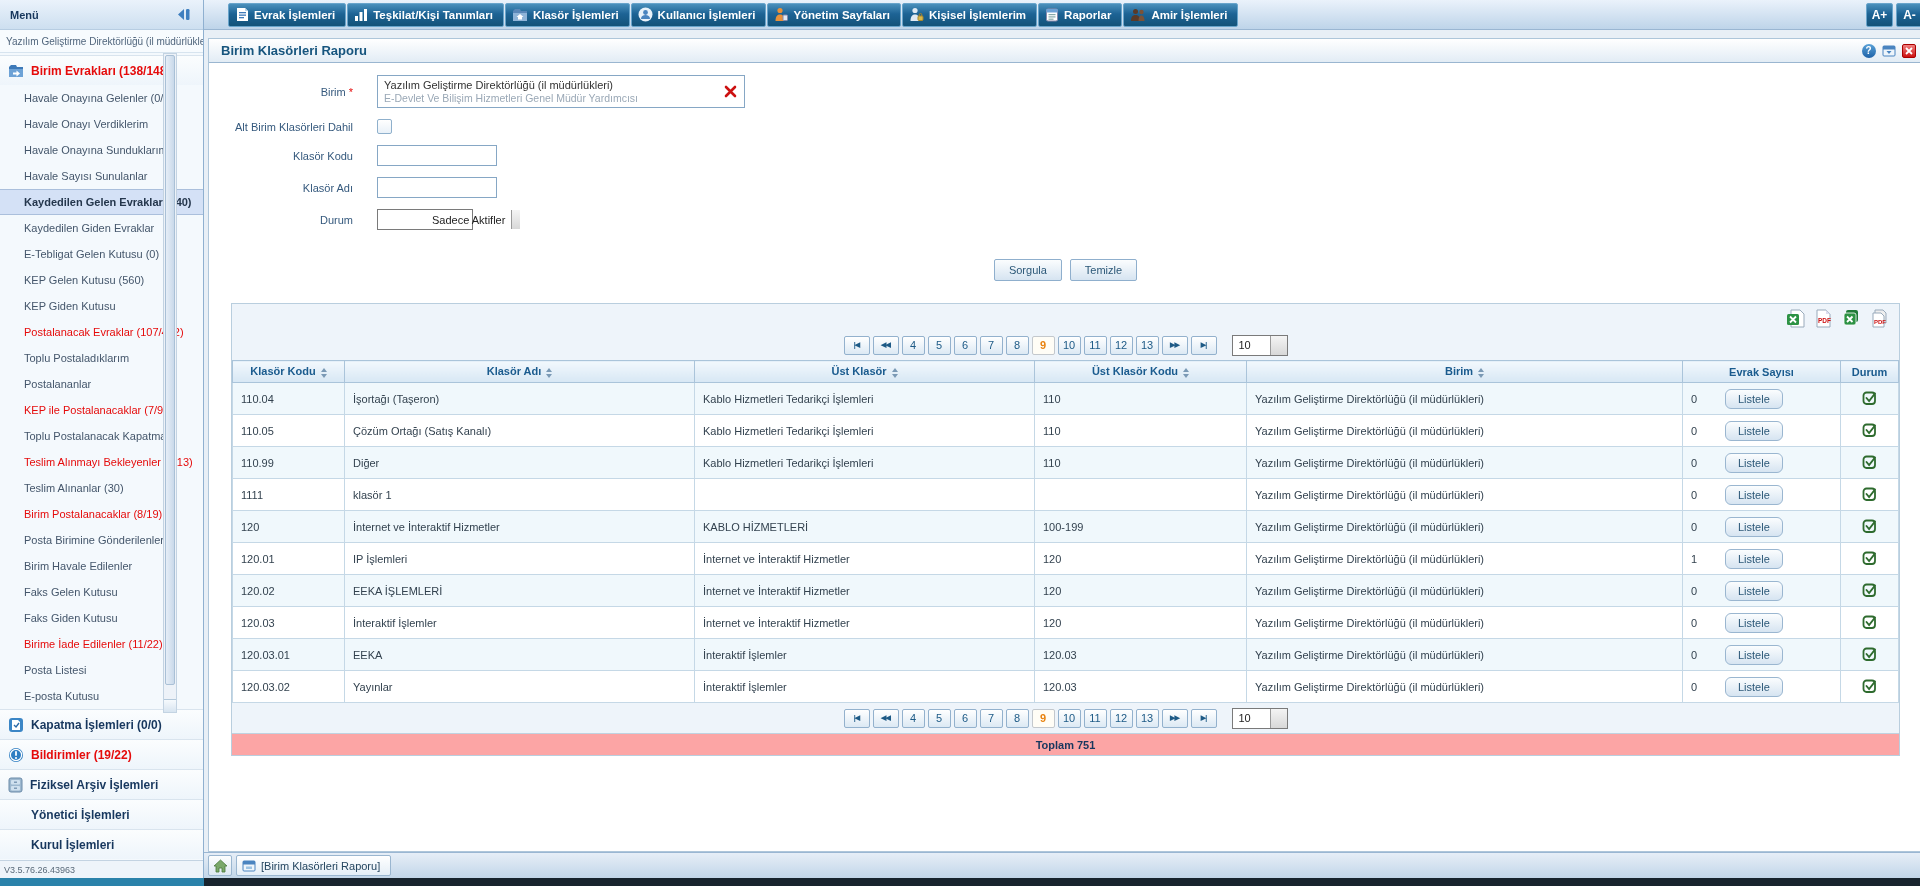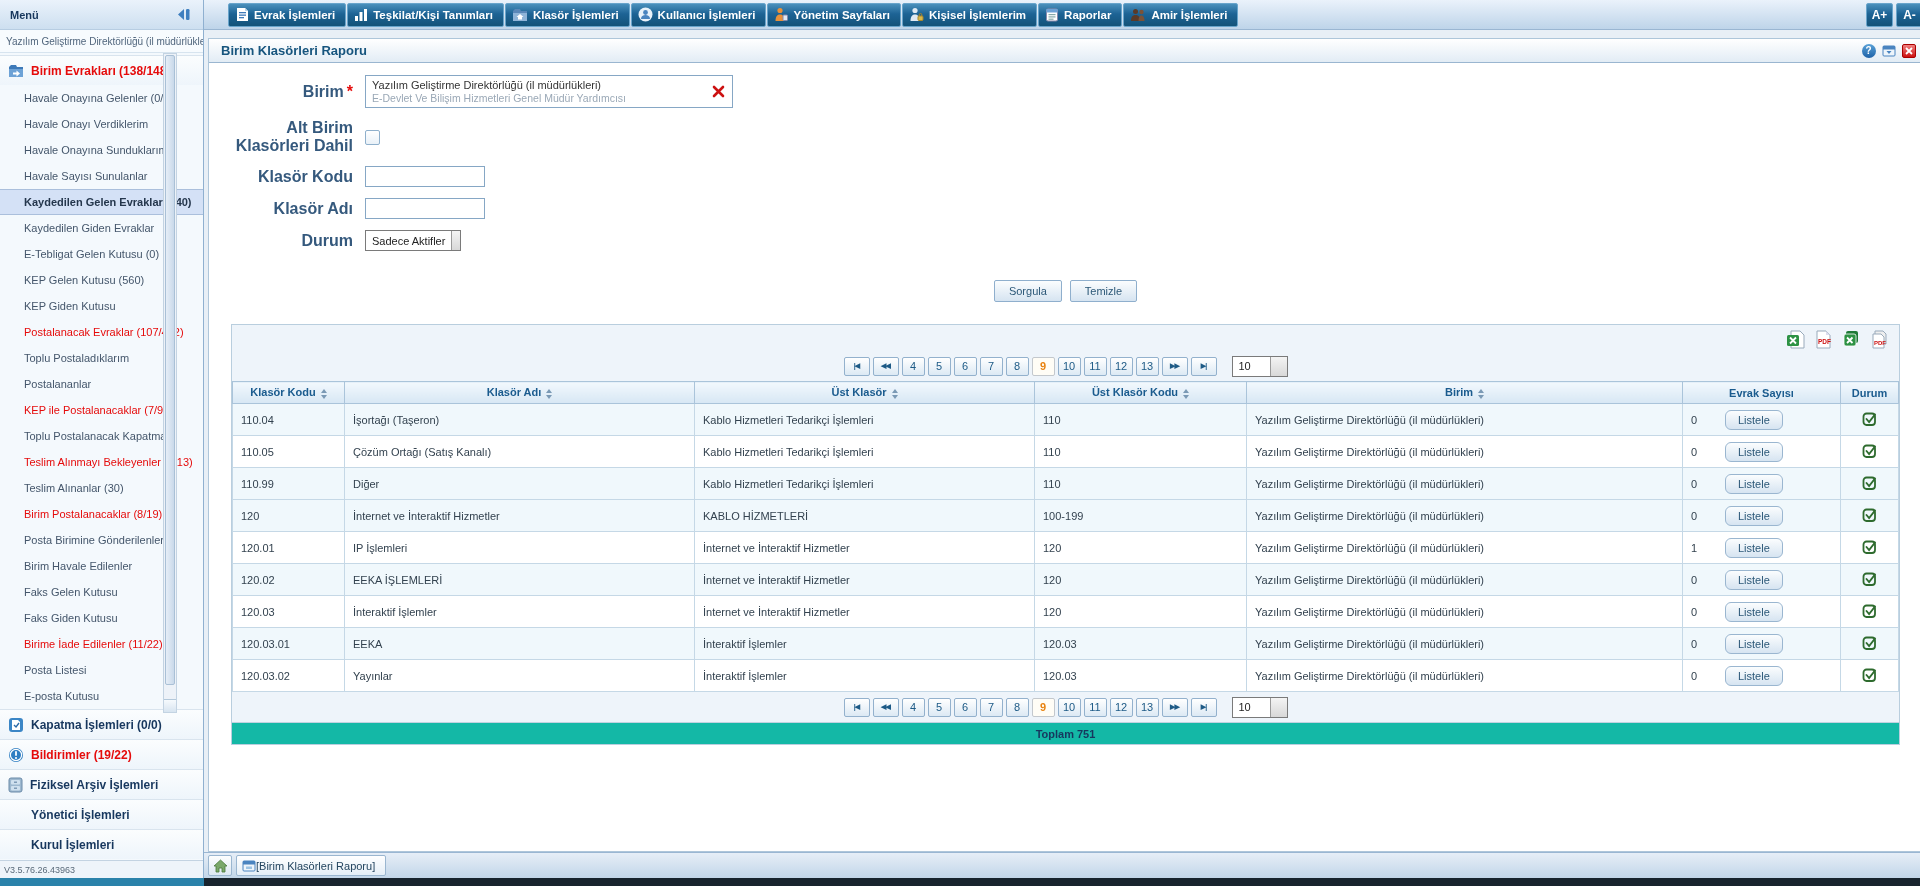--- a/index.html
+++ b/index.html
@@ -41,33 +41,33 @@
   .panel-header { height:24px; background:linear-gradient(#ffffff,#e2ecf5); border-bottom:1px solid #9ab6d0; display:flex; align-items:center; justify-content:space-between; padding:0 6px 0 12px; }
   .panel-title { font-size:13px; font-weight:bold; color:#17557e; }
   .panel-header-icons { display:flex; align-items:center; gap:5px; }
   .ph-icon { width:15px; height:15px; display:flex; align-items:center; justify-content:center; cursor:pointer; }
   .help-badge { width:14px; height:14px; border-radius:50%; background:linear-gradient(#5aa2d8,#1e62a8); color:#fff; font-size:10px; font-weight:bold; display:flex; align-items:center; justify-content:center; }
   .close-badge { width:14px; height:14px; border-radius:2px; background:linear-gradient(#f08080,#cc1111); border:1px solid #a00; display:flex; align-items:center; justify-content:center; }
 
   
   .form-area { padding:12px 22px 0 22px; }
   .form-row { display:flex; align-items:center; margin-bottom:11px; }
-  .form-label { width:122px; text-align:right; font-size:16px; font-weight:bold; color:#35597d; margin-right:12px; flex:none; }
+  .form-label { width:122px; text-align:right; font-size:11px; font-weight:normal; color:#35597d; margin-right:24px; flex:none; }
   .req { color:#e50b0b; margin-left:3px; }
   .birim-box { width:368px; height:33px; border:1px solid #86a7c5; background:#fff; display:flex; align-items:center; padding:2px 6px; position:relative; }
   .birim-lines { flex:1; overflow:hidden; }
   .birim-line1 { font-size:11px; color:#333; line-height:14px; white-space:nowrap; }
   .birim-line2 { font-size:10.5px; color:#9aa8b6; line-height:13px; white-space:nowrap; }
   .clear-x { width:16px; height:16px; cursor:pointer; flex:none; display:flex; align-items:center; justify-content:center; }
   .checkbox { width:15px; height:15px; border:1px solid #8fb0cc; background:linear-gradient(#ffffff,#e9f1f8); border-radius:2px; cursor:pointer; }
   .text-input { width:120px; height:21px; border:1px solid #86a7c5; font-size:11px; padding:0 4px; font-family:"Liberation Sans",sans-serif; }
   .select-box { height:21px; border:1px solid #7a7a7a; background:#fff; display:flex; align-items:center; cursor:pointer; }
   .select-box .sel-text { font-size:11px; color:#222; padding:0 6px; flex:1; white-space:nowrap; }
   .select-box .sel-arrow { width:17px; height:100%; border-left:1px solid #9a9a9a; background:linear-gradient(#f4f4f4,#d8d8d8); display:flex; align-items:center; justify-content:center; }
-  .durum-select { width:96px; }
+  .durum-select { width:96px;padding-left:48px; }
 
   .actions-row { display:flex; justify-content:center; gap:8px; margin:18px 0 14px 0; }
   .btn { height:22px; padding:0 14px; background:linear-gradient(#fbfdfe,#d6e4f1); border:1px solid #8fafcd; border-radius:2px; font-size:11px; color:#2c5878; cursor:pointer; font-family:"Liberation Sans",sans-serif; }
 
   
   .grid-box { margin:8px 22px 0 22px; border:1px solid #b9cede; background:#eef4fa; }
   .export-row { height:26px; display:flex; justify-content:flex-end; align-items:center; gap:9px; padding:2px 10px 0 0; }
   .export-icon { width:19px; height:19px; cursor:pointer; display:flex; }
   .pager { height:30px; display:flex; align-items:center; justify-content:center; gap:3px; }
   .pg-btn { min-width:23px; height:19px; padding:0 4px; background:linear-gradient(#ffffff,#dce9f4); border:1px solid #93b1cd; border-radius:2px; color:#1d5a86; font-size:11px; display:flex; align-items:center; justify-content:center; cursor:pointer; }
@@ -81,26 +81,26 @@
   table.grid tr.odd td { background:#f0f8fc; }
   table.grid tr.even td { background:#ffffff; }
   .sort-glyph { display:inline-flex; flex-direction:column; margin-left:5px; vertical-align:middle; }
   .sort-glyph i { display:block; width:0; height:0; border-left:3.5px solid transparent; border-right:3.5px solid transparent; }
   .sort-glyph i.up { border-bottom:4px solid #7a99b5; margin-bottom:2px; }
   .sort-glyph i.down { border-top:4px solid #7a99b5; }
   .evrak-cell { display:flex; align-items:center; }
   .evrak-num { width:34px; font-size:11px; color:#33424f; align-self:flex-start; padding-top:4px; }
   .listele-btn { height:20px; padding:0 12px; background:linear-gradient(#fbfdfe,#d6e4f1); border:1px solid #9ab6d0; border-radius:6px; font-size:11px; color:#2c5878; cursor:pointer; font-family:"Liberation Sans",sans-serif; }
   .durum-cell { text-align:center; }
-  .grid-footer { height:22px; background:#14b8a6; border-top:1px solid #c0d2e0; display:flex; align-items:center; justify-content:center; font-size:11px; font-weight:bold; color:#17375e; }
+  .grid-footer { height:22px; background:#fca5a5; border-top:1px solid #c0d2e0; display:flex; align-items:center; justify-content:center; font-size:11px; font-weight:bold; color:#17375e; }
 
   
   .taskbar { height:26px; background:linear-gradient(#e6eef7,#c2d6e9); border-top:1px solid #9ab6d2; display:flex; align-items:center; padding:0 4px; gap:4px; }
   .home-btn { width:24px; height:21px; background:linear-gradient(#fdfefe,#dce8f3); border:1px solid #9ab6d0; border-radius:2px; display:flex; align-items:center; justify-content:center; cursor:pointer; }
-  .task-tab { height:21px; display:flex; align-items:center; padding:0 10px 0 5px; background:linear-gradient(#ffffff,#e4eef7); border:1px solid #9ab6d0; border-radius:2px; font-size:11px; color:#24455f; cursor:pointer; }
+  .task-tab { height:21px; display:flex; align-items:center; gap:5px; padding:0 10px 0 5px; background:linear-gradient(#ffffff,#e4eef7); border:1px solid #9ab6d0; border-radius:2px; font-size:11px; color:#24455f; cursor:pointer; }
   .bottom-strip { width:1920px; height:8px; display:flex; }
   .bottom-strip .bs-left { width:204px; background:#2a82aa; }
   .bottom-strip .bs-right { flex:1; background:#18242e; }
 </style>
 </head>
 <body>
 
 <div class="app">
 
   <aside class="sidebar">
@@ -545,20 +545,37 @@
                     <span class="evrak-cell">
                       <span class="evrak-num">0</span>
                       <button class="listele-btn">Listele</button>
                     </span>
                   </td>
                   <td class="durum-cell"><span><svg width="16" height="16" viewBox="0 0 16 16">
                         <rect x="1.5" y="2.5" width="11.5" height="11.5" rx="3" fill="none" stroke="#2e6b2e" stroke-width="1.8"></rect>
                         <path d="M4.5 8 l2.6 3 L13 3.5" fill="none" stroke="#2e6b2e" stroke-width="1.9" stroke-linecap="round"></path>
                       </svg></span></td>
                 </tr>
+                <tr class="even">
+                  <td>1111</td>
+                  <td>klasör 1</td>
+                  <td></td>
+                  <td></td>
+                  <td>Yazılım Geliştirme Direktörlüğü (il müdürlükleri)</td>
+                  <td>
+                    <span class="evrak-cell">
+                      <span class="evrak-num">0</span>
+                      <button class="listele-btn">Listele</button>
+                    </span>
+                  </td>
+                  <td class="durum-cell"><span><svg width="16" height="16" viewBox="0 0 16 16">
+                        <rect x="1.5" y="2.5" width="11.5" height="11.5" rx="3" fill="none" stroke="#2e6b2e" stroke-width="1.8"></rect>
+                        <path d="M4.5 8 l2.6 3 L13 3.5" fill="none" stroke="#2e6b2e" stroke-width="1.9" stroke-linecap="round"></path>
+                      </svg></span></td>
+                </tr>
                 <tr class="odd">
                   <td>120</td>
                   <td>İnternet ve İnteraktif Hizmetler</td>
                   <td>KABLO HİZMETLERİ</td>
                   <td>100-199</td>
                   <td>Yazılım Geliştirme Direktörlüğü (il müdürlükleri)</td>
                   <td>
                     <span class="evrak-cell">
                       <span class="evrak-num">0</span>
                       <button class="listele-btn">Listele</button>

